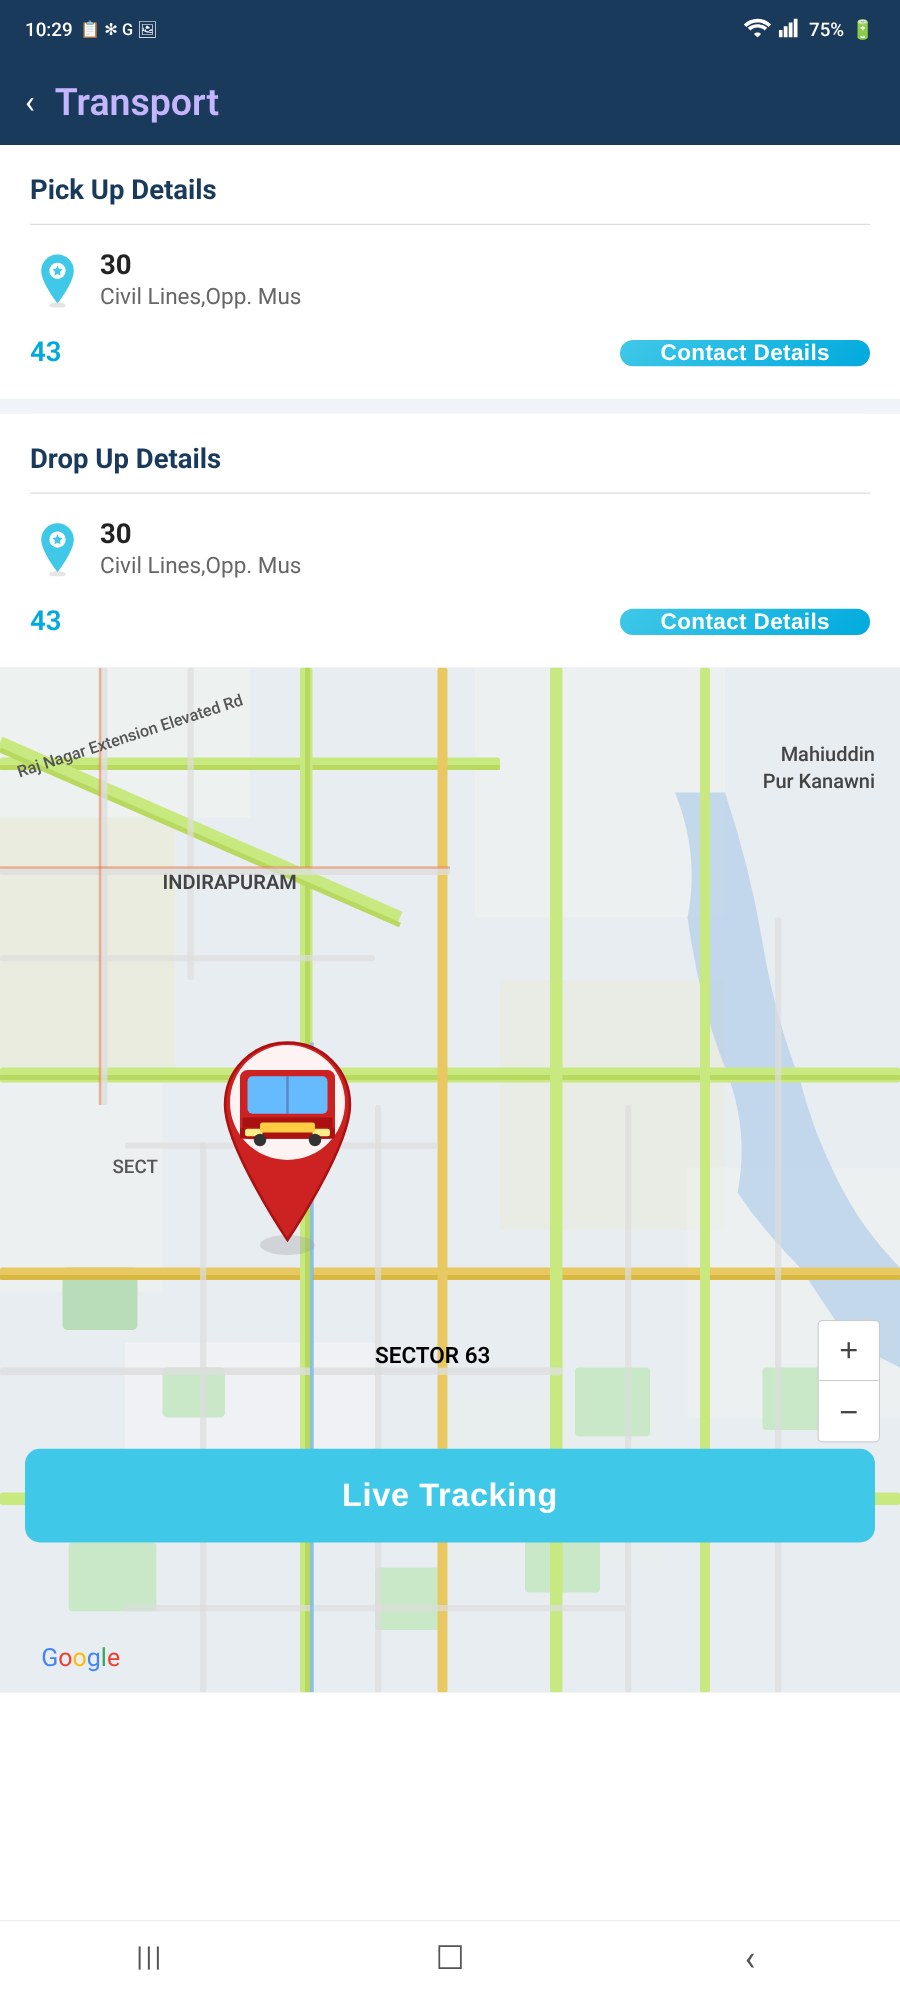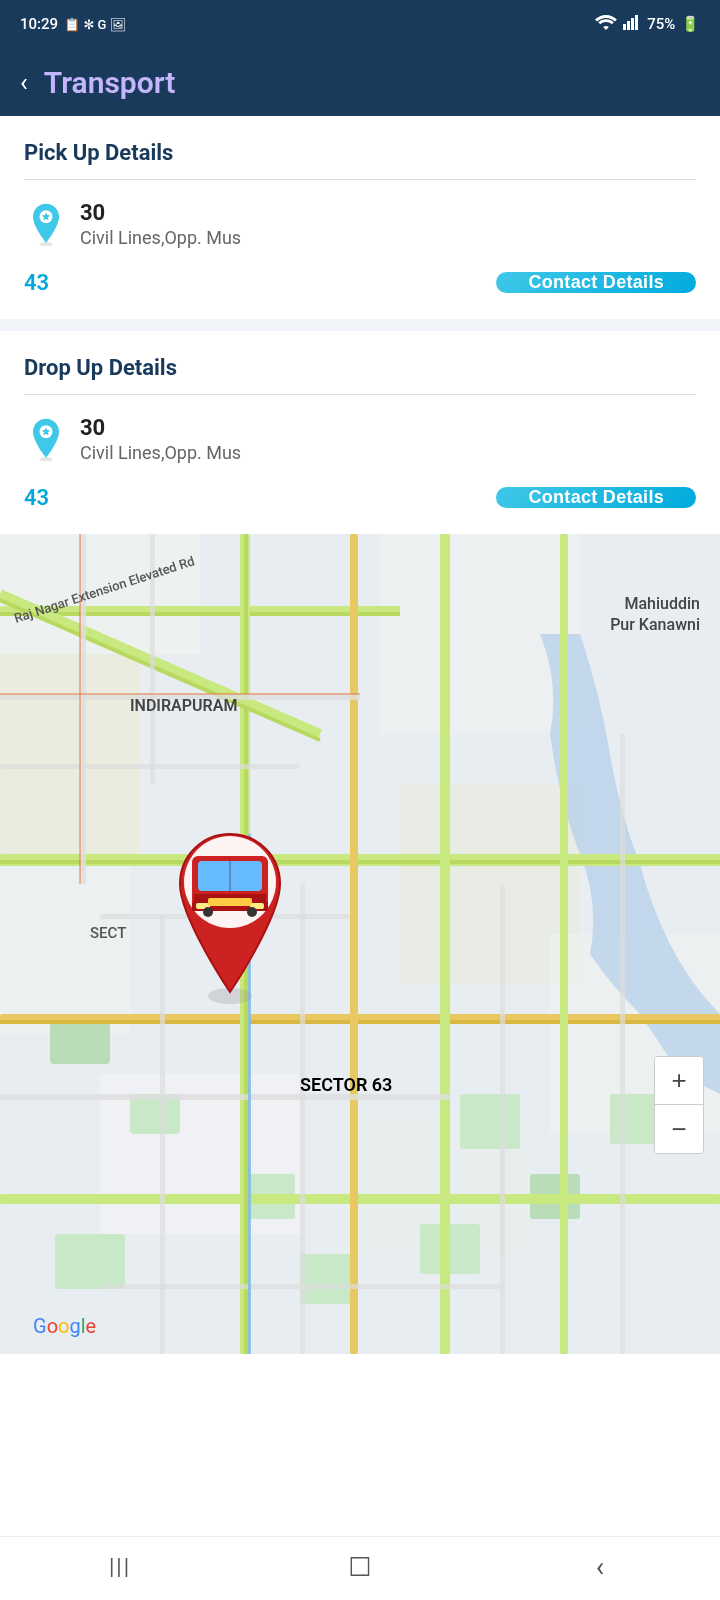--- a/index.html
+++ b/index.html
@@ -438,20 +438,21 @@
         <rect x="36" y="79" width="14" height="6" rx="2" fill="#ffee88"></rect>
         <rect x="90" y="79" width="14" height="6" rx="2" fill="#ffee88"></rect>
 
         <rect x="48" y="74" width="44" height="8" rx="2" fill="#ffcc44"></rect>
 
         <circle cx="48" cy="88" r="5" fill="#333"></circle>
         <circle cx="92" cy="88" r="5" fill="#333"></circle>
       </svg>
     </div>
 
+    <button class="live-tracking-btn">Live Tracking</button>
 
     <div class="map-controls">
       <button class="map-control-btn">+</button>
       <button class="map-control-btn">−</button>
     </div>
 
     <div class="google-logo">
       <span class="g-blue">G</span><span class="g-red">o</span><span class="g-yellow">o</span><span class="g-blue">g</span><span class="g-green">l</span><span class="g-red">e</span>
     </div>
   </div>

